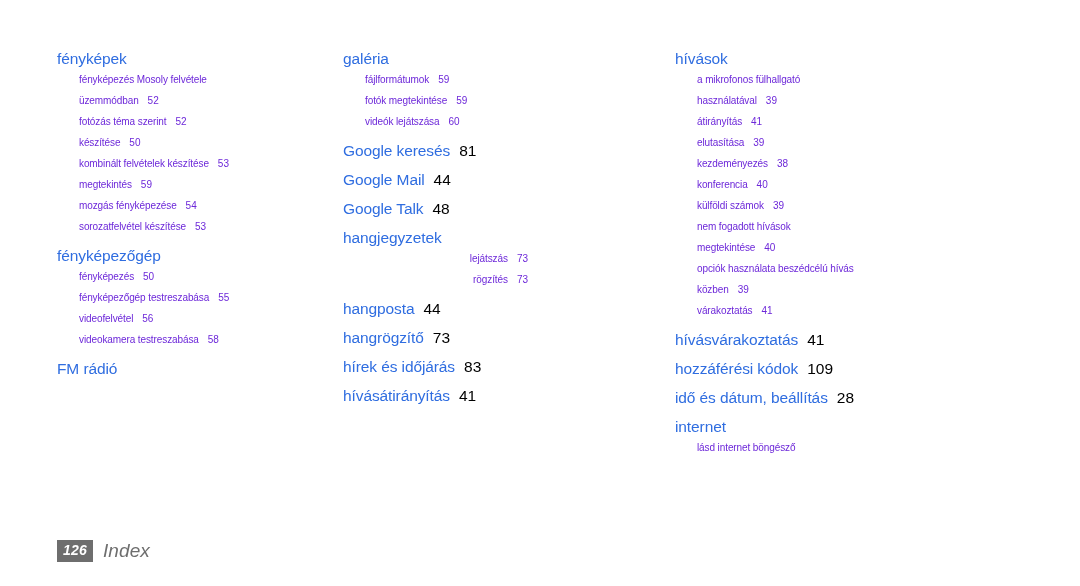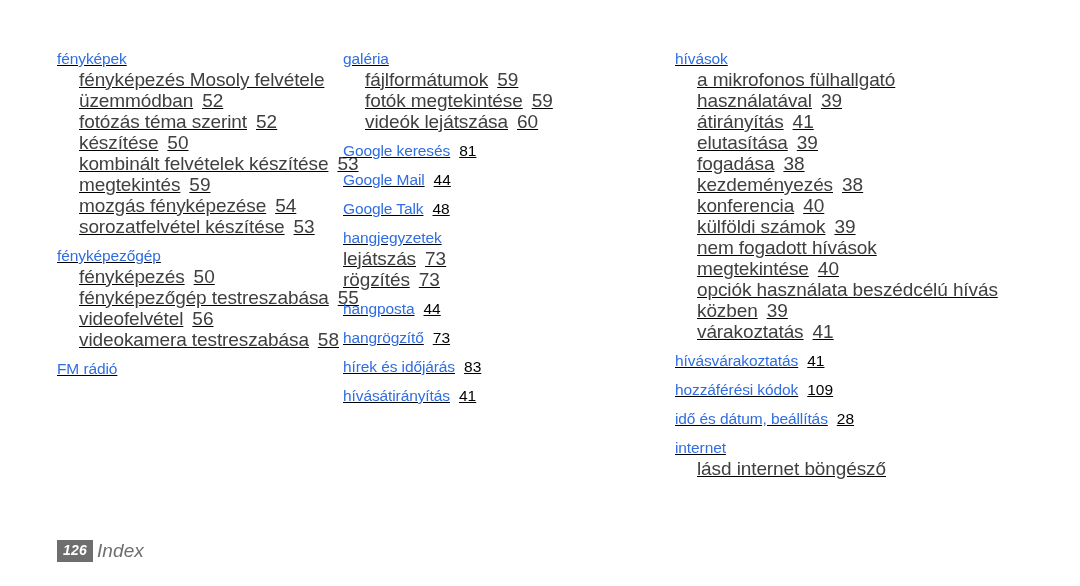--- a/index.html
+++ b/index.html
@@ -29,21 +29,20 @@
     width: 1080px;
     height: 520px;
     display: flex;
     flex-direction: row;
     align-items: flex-start;
   }
 
   .index-column {
     box-sizing: border-box;
     padding-top: 48px;
-    text-decoration: underline;
   }
   .col-1 { width: 335px; padding-left: 57px; }
   .col-2 { width: 332px; padding-left: 8px; }
   .col-3 { width: 413px; padding-left: 8px; }
 
   
   .entry-group {
     margin: 0 0 0 0;
     padding: 0;
   }
@@ -63,48 +62,48 @@
     margin-left: 9px;
     letter-spacing: 0;
   }
 
   .sub-list {
     list-style: none;
     margin: 0;
     padding: 0 0 0 22px;
   }
   .sub-entry {
-    color: #404040;
-    font-size: 19px;
+    color: #6d28d9;
+    font-size: 10px;
     line-height: 21px;
     white-space: nowrap;
     letter-spacing: -0.1px;
   }
   .sub-entry .page-num {
     margin-left: 9px;
     letter-spacing: 0;
   }
   
   .sub-entry.cont { }
 
   
   .sub-list.centered {
     padding-left: 0;
     width: 185px;
-    text-align: left;
+    text-align: right;
   }
   .sub-list.centered .sub-entry { display: block; }
 
   #footer {
     position: absolute;
     left: 57px;
     bottom: 24px;
     display: flex;
     align-items: center;
-    gap: 4px;
+    gap: 10px;
   }
   #footer .page-box {
     background: #6e6e6e;
     color: #ffffff;
     font-style: italic;
     font-weight: bold;
     font-size: 14px;
     line-height: 19px;
     padding: 1px 6px 2px 6px;
     letter-spacing: 0.2px;
@@ -188,21 +187,20 @@
         </div>
       </div>
     <div class="index-column col-3">
         <div class="entry-group">
           <div class="main-entry"><span>hívások</span></div>
           <ul class="sub-list">
             <li class="sub-entry cont"><span>a mikrofonos fülhallgató</span></li>
             <li class="sub-entry"><span>használatával</span><span class="page-num">39</span></li>
             <li class="sub-entry"><span>átirányítás</span><span class="page-num">41</span></li>
             <li class="sub-entry"><span>elutasítása</span><span class="page-num">39</span></li>
-            <li class="sub-entry"><span>fogadása</span><span class="page-num">38</span></li>
             <li class="sub-entry"><span>kezdeményezés</span><span class="page-num">38</span></li>
             <li class="sub-entry"><span>konferencia</span><span class="page-num">40</span></li>
             <li class="sub-entry"><span>külföldi számok</span><span class="page-num">39</span></li>
             <li class="sub-entry cont"><span>nem fogadott hívások</span></li>
             <li class="sub-entry"><span>megtekintése</span><span class="page-num">40</span></li>
             <li class="sub-entry cont"><span>opciók használata beszédcélú hívás</span></li>
             <li class="sub-entry"><span>közben</span><span class="page-num">39</span></li>
             <li class="sub-entry"><span>várakoztatás</span><span class="page-num">41</span></li>
           </ul>
         </div>

